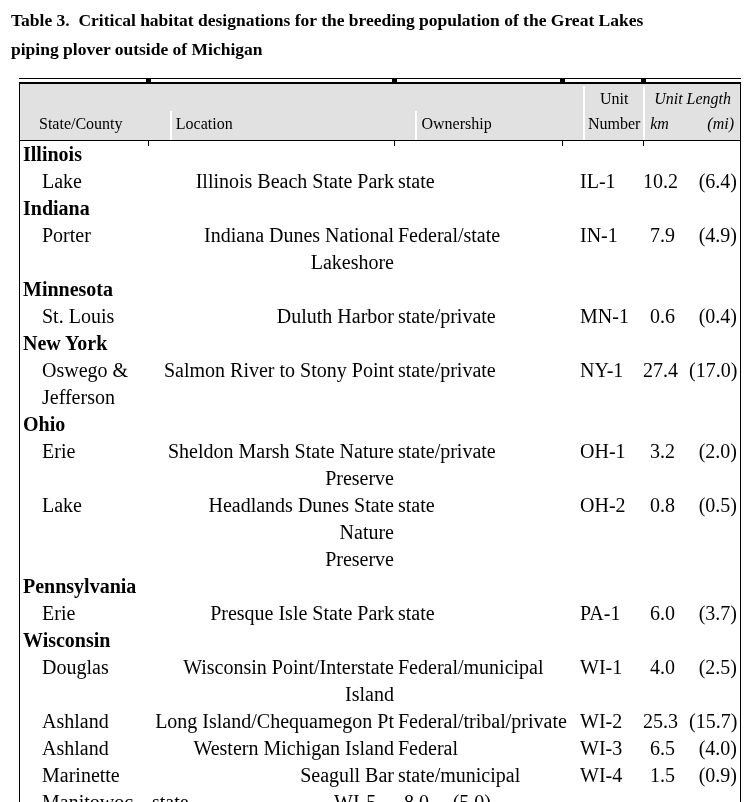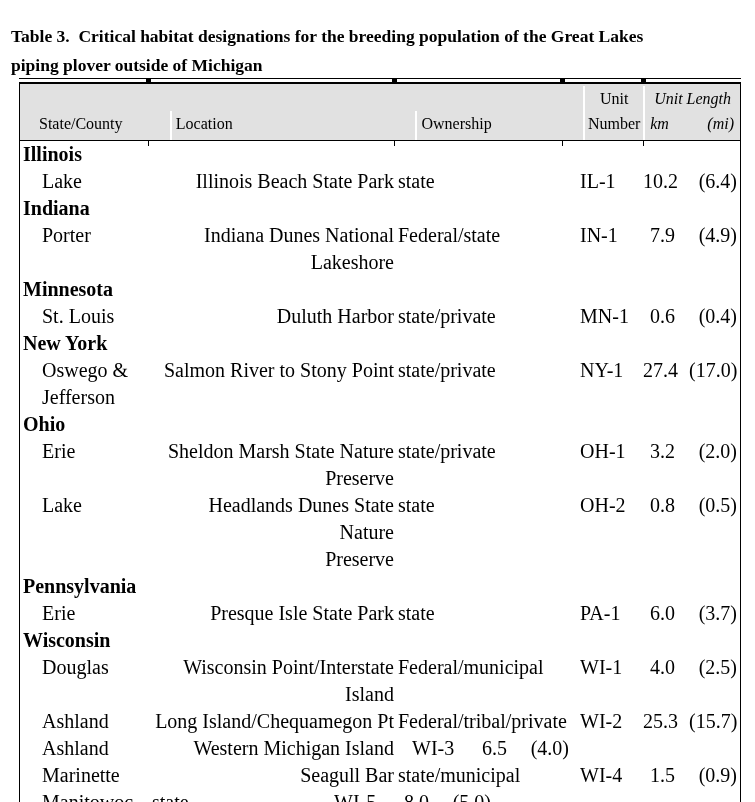--- a/index.html
+++ b/index.html
@@ -6,21 +6,21 @@
     margin: 0; padding: 0;
     width: 755px; height: 802px;
     background: #ffffff;
     color: #000000;
     font-family: "Liberation Serif", "DejaVu Serif", serif;
     position: relative;
     overflow: hidden;
   }
   .page-title {
     position: absolute;
-    left: 11px; top: 22px;
+    left: 11px; top: 6px;
     width: 740px;
     font-size: 17.5px;
     font-weight: bold;
     line-height: 29px;
     white-space: pre-line;
   }
   .table-wrap {
     position: absolute;
     left: 19px; top: 78px;
     width: 722px;
@@ -220,20 +220,21 @@
           <div class="cell c-county">Ashland</div>
           <div class="cell c-location">Long Island/Chequamegon Pt</div>
           <div class="cell c-ownership">Federal/tribal/private</div>
           <div class="cell c-unit">WI-2</div>
           <div class="cell c-km">25.3</div>
           <div class="cell c-mi">(15.7)</div>
         </div>
         <div class="row site-row">
           <div class="cell c-county">Ashland</div>
           <div class="cell c-location">Western Michigan Island</div>
+          <div class="cell c-ownership">Federal</div>
           <div class="cell c-unit">WI-3</div>
           <div class="cell c-km">6.5</div>
           <div class="cell c-mi">(4.0)</div>
         </div>
         <div class="row site-row">
           <div class="cell c-county">Marinette</div>
           <div class="cell c-location">Seagull Bar</div>
           <div class="cell c-ownership">state/municipal</div>
           <div class="cell c-unit">WI-4</div>
           <div class="cell c-km">1.5</div>

